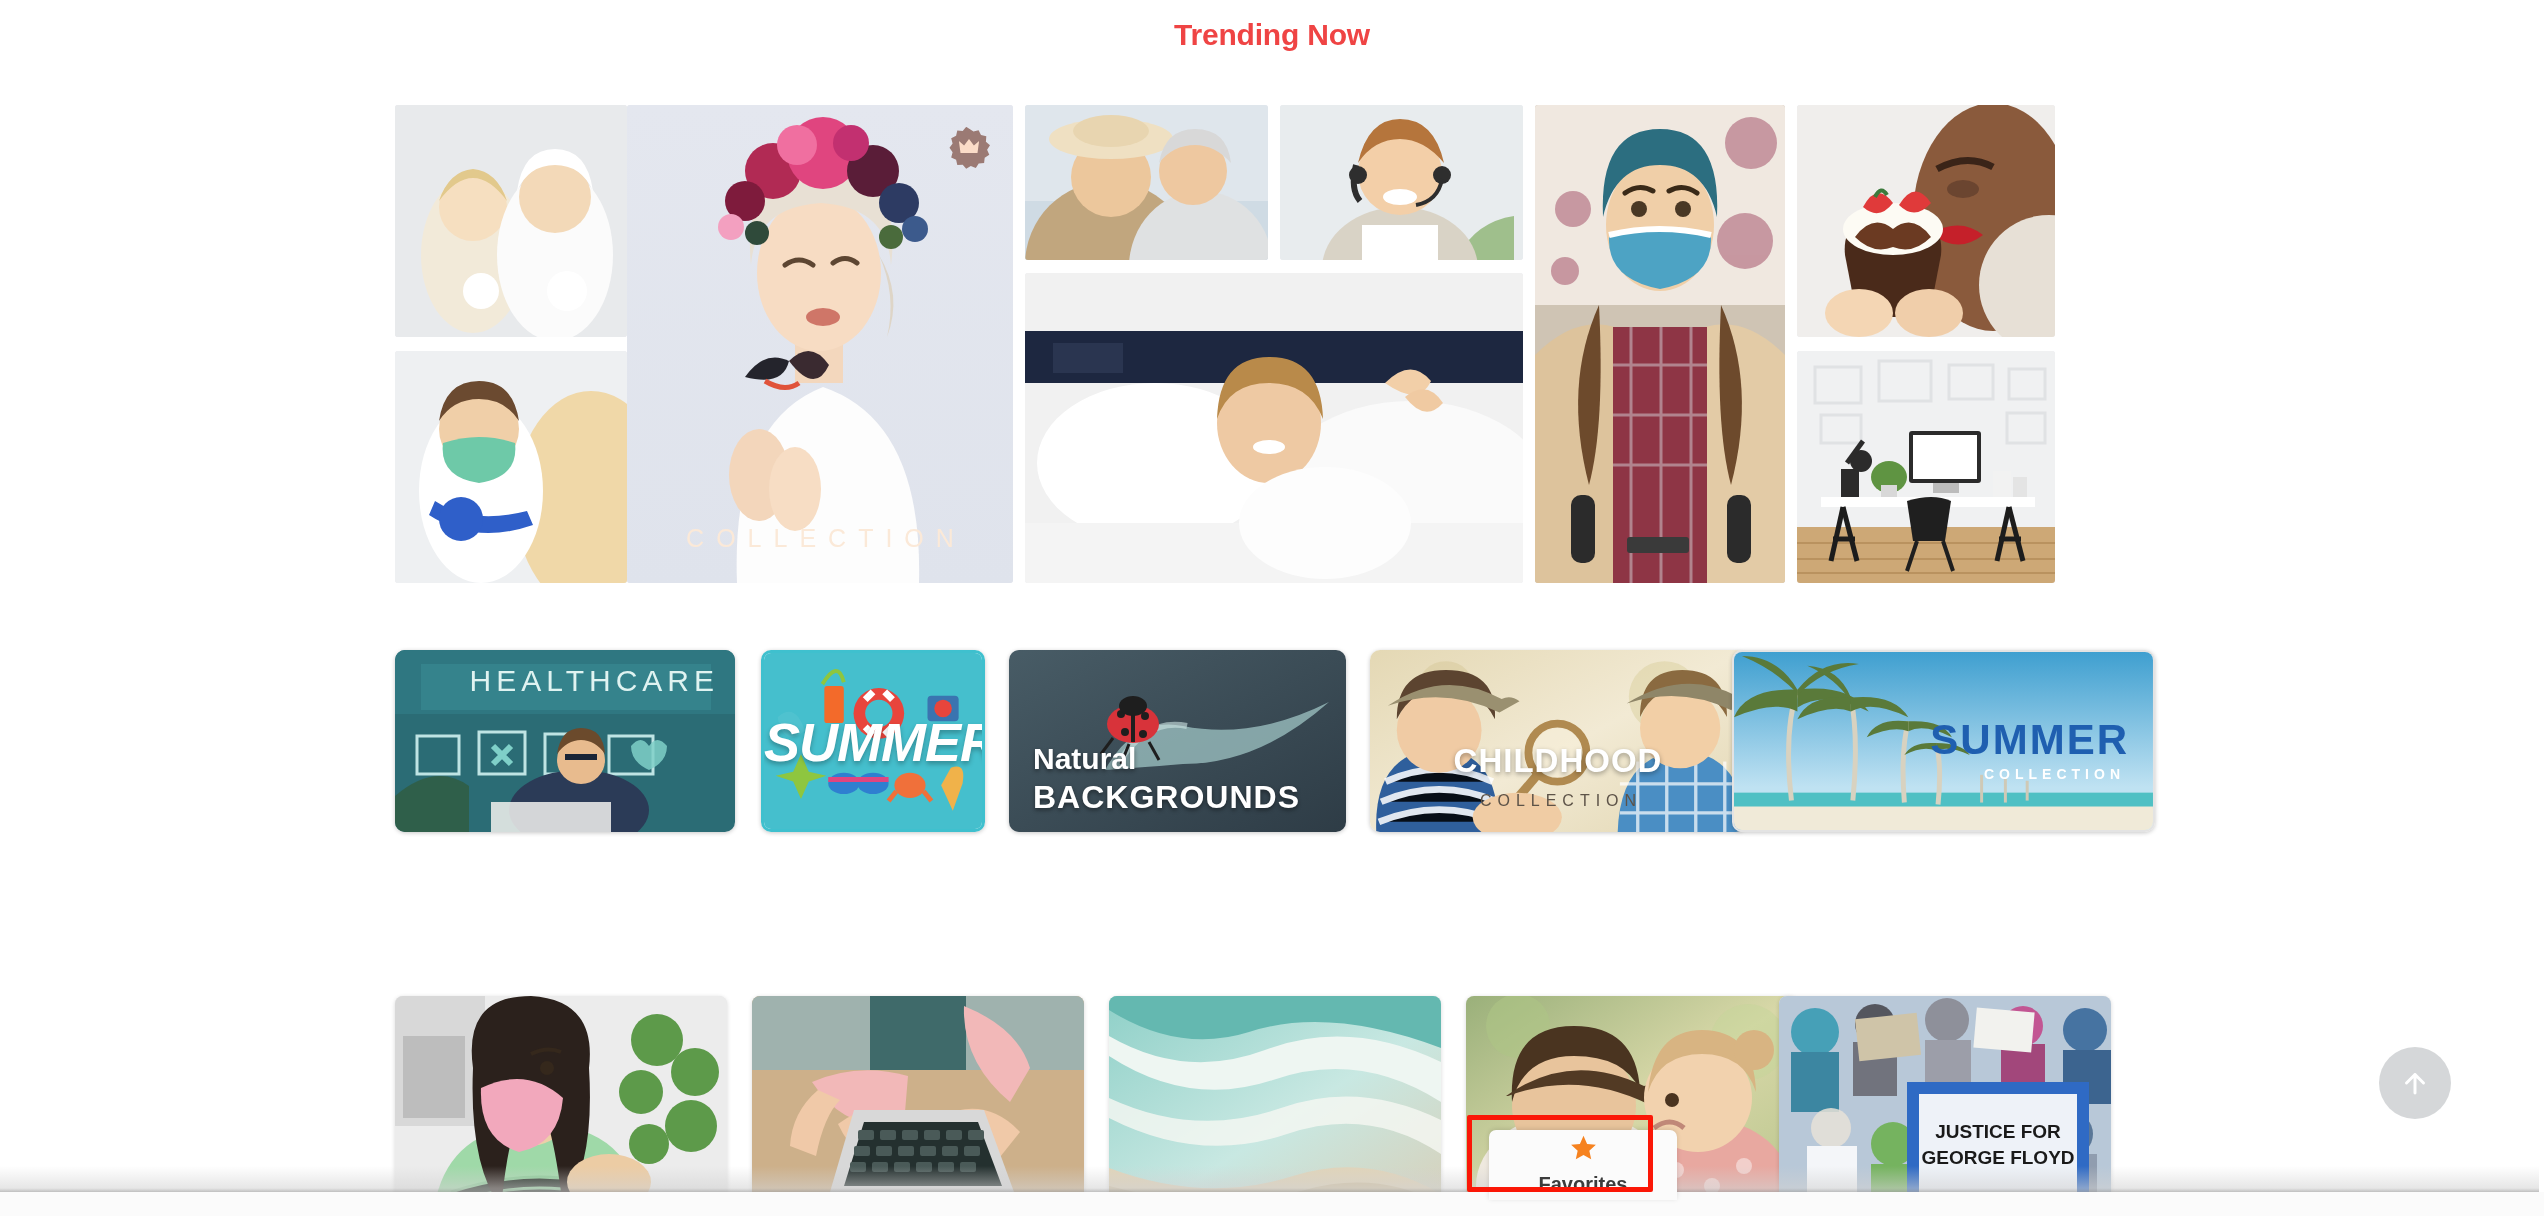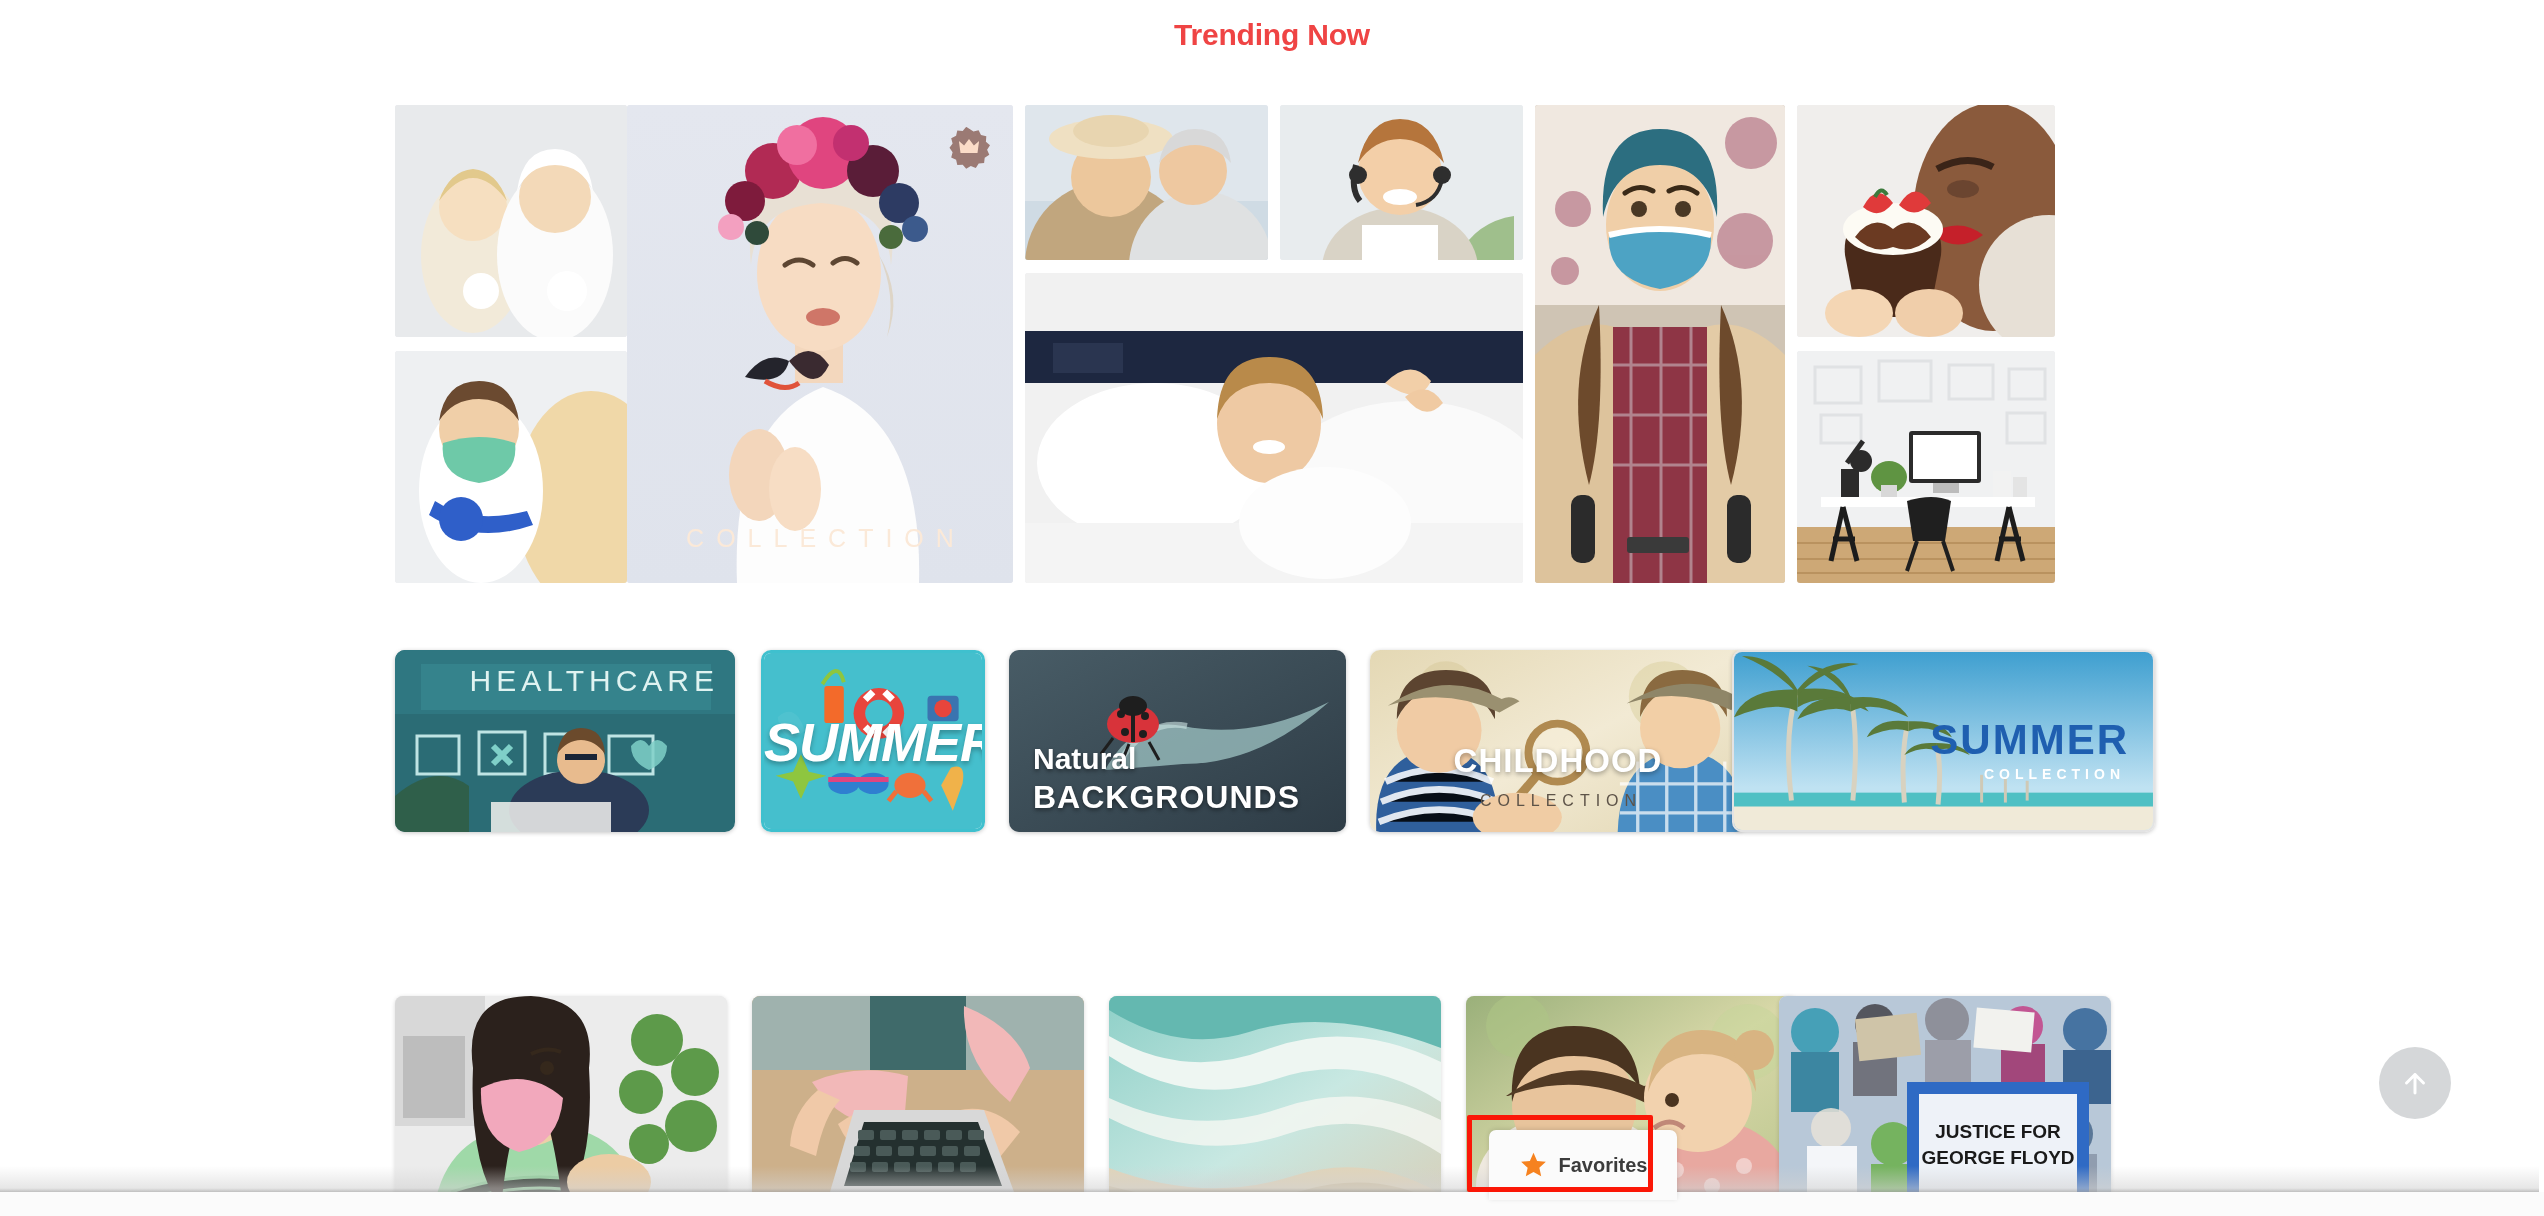--- a/index.html
+++ b/index.html
@@ -93,21 +93,21 @@
   }
   .file-card .fill { position:absolute; inset:0; }
 
   
   .fav-panel {
     position: absolute; left: 1489px; top: 1130px;
     width: 188px; height: 70px;
     background: #fbfbfb; border-radius: 7px 7px 0 0;
     box-shadow: 0 -1px 5px rgba(0,0,0,.13);
     display: flex; align-items: center; justify-content: center;
-    gap: 11px; z-index: 20;
+    gap: 11px; z-index: 20; flex-direction: column;
   }
   .fav-panel .fav-label {
     font-size: 20px; font-weight: bold; color: #3c3c3c;
   }
   .fav-highlight {
     position: absolute; left: 1467px; top: 1115px;
     width: 186px; height: 77px;
     border: 5px solid #fb1707; border-radius: 2px;
     z-index: 30; pointer-events: none;
   }

